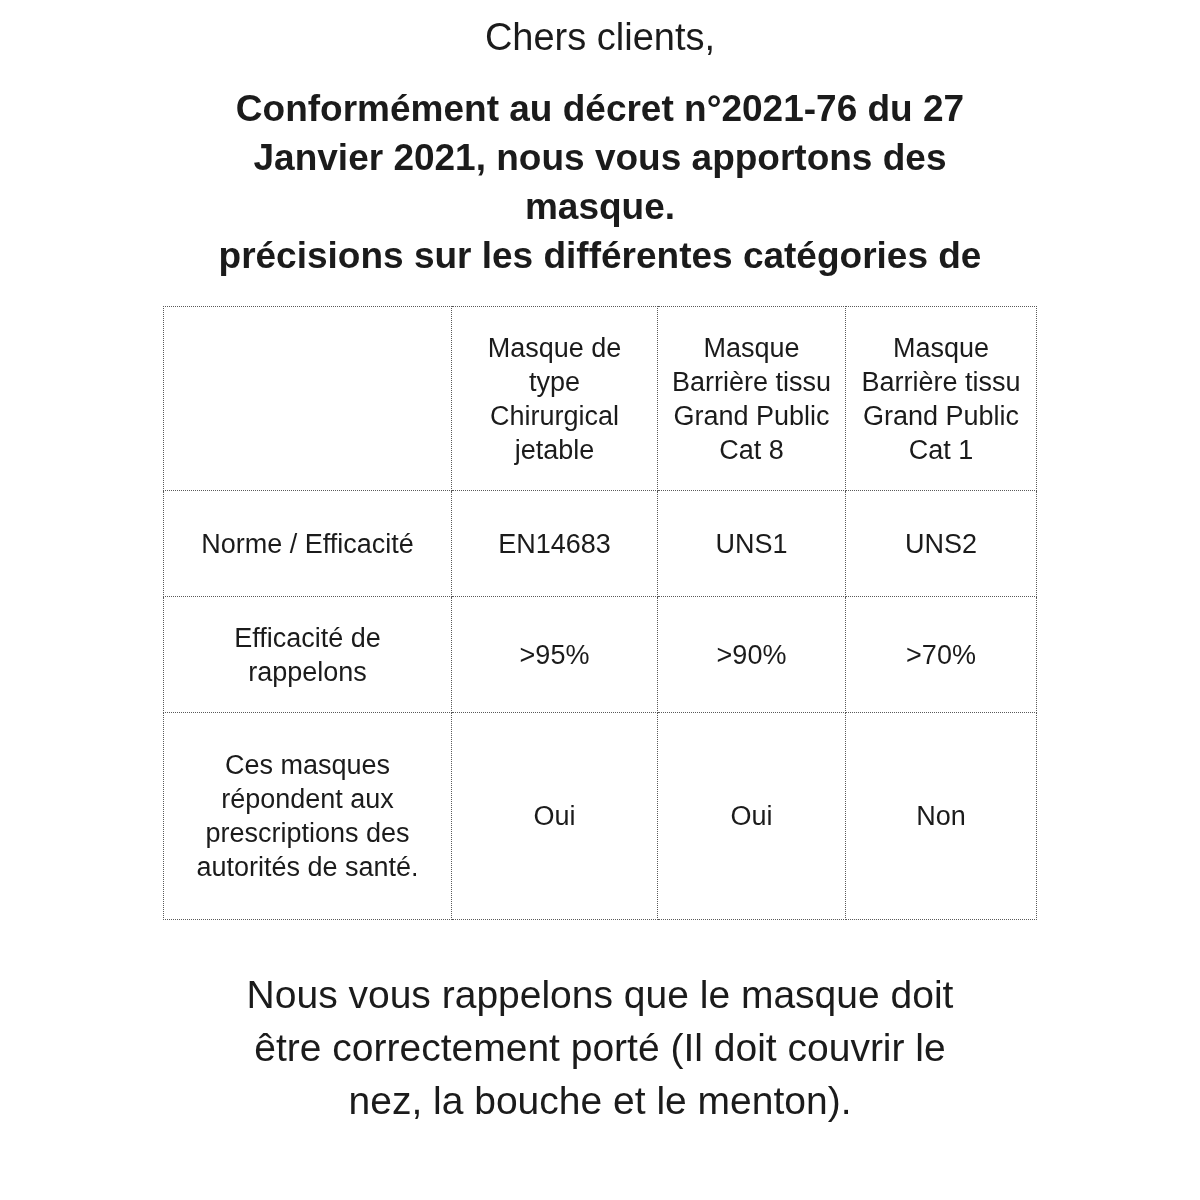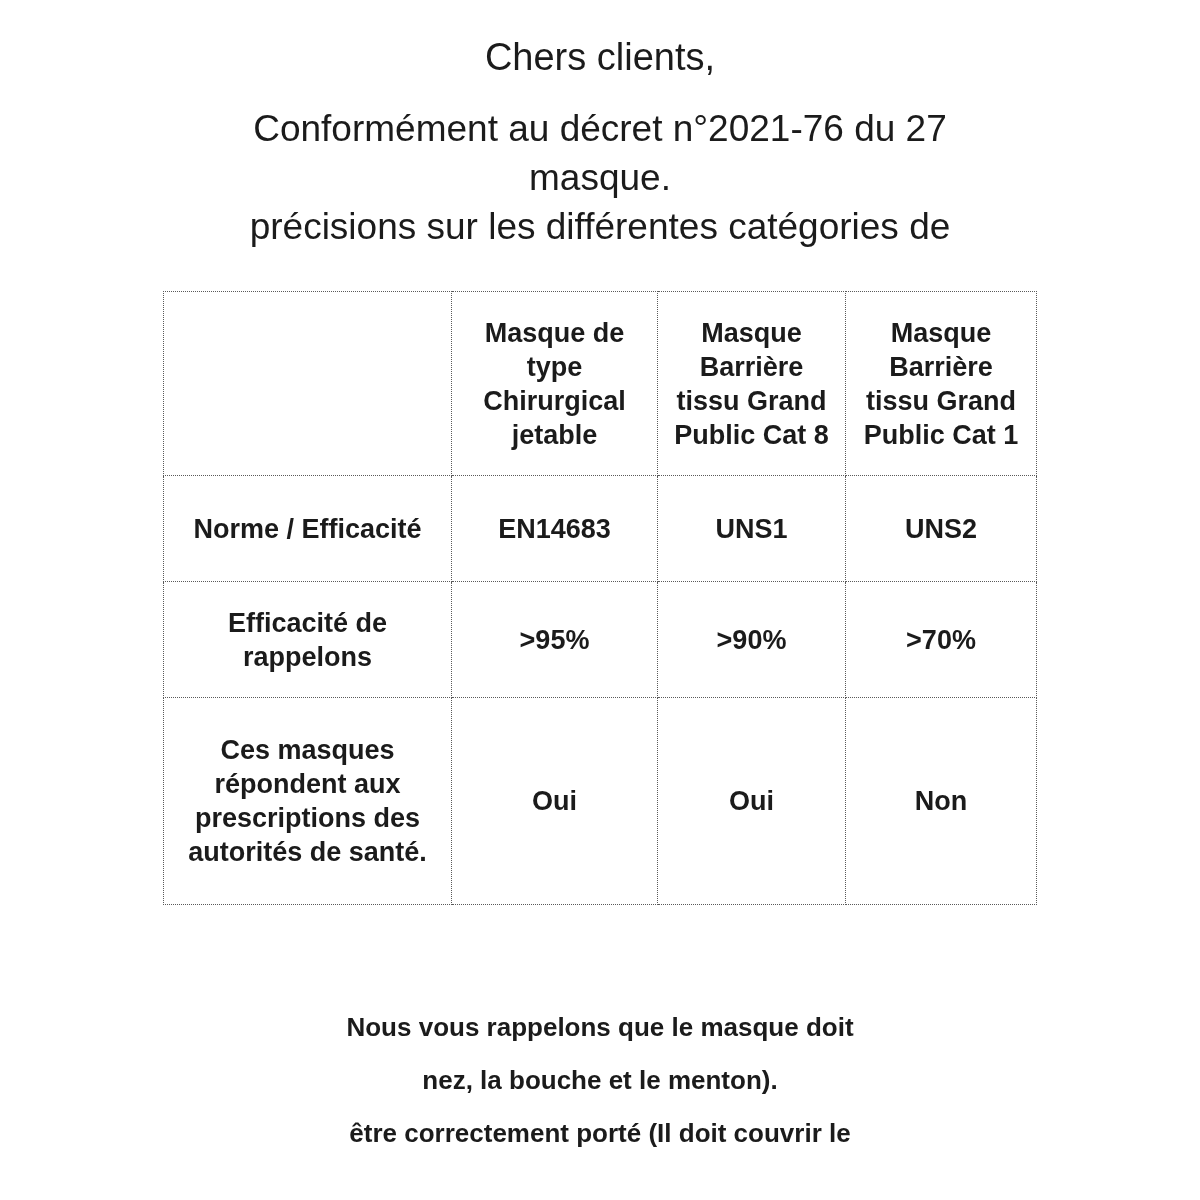--- a/index.html
+++ b/index.html
@@ -11,70 +11,71 @@
   html,body{
     width:1200px;height:1200px;
     background:var(--bg-color);
     font-family:"Liberation Sans", sans-serif;
     color:var(--text-color);
     overflow:hidden;
   }
   .page{
     width:1200px;height:1200px;
     background:var(--bg-color);
-    padding-top:32px;
+    padding-top:12px;
     text-align:center;
   }
   .greeting{
     font-size:38px;
     font-weight:400;
     line-height:50px;
     margin-bottom:22px;
   }
   .intro{
     font-size:37px;
-    font-weight:400;
+    font-weight:700;
     line-height:49px;
-    margin-bottom:40px;
+    margin-bottom:26px;
   }
   .mask-table{
     width:873px;
     margin:0 auto;
     border-collapse:collapse;
     table-layout:fixed;
     font-size:27px;
     line-height:34px;
   }
   .mask-table td, .mask-table th{
     border:1px dotted var(--border-color);
     vertical-align:middle;
     text-align:center;
-    font-weight:700;
+    font-weight:400;
     padding:6px 10px;
   }
   .row-header{height:184px;}
   .row-norme{height:106px;}
   .row-efficacite{height:116px;}
   .row-prescriptions{height:207px;}
   .footer{
-    margin-top:96px;
-    font-size:26px;
-    font-weight:700;
+    margin-top:48px;
+    font-size:39px;
+    font-weight:400;
     line-height:53px;
   }
 </style>
 </head>
 <body>
 
 <div class="page">
 
   <div class="greeting">Chers clients,</div>
 
   <div class="intro">
     <div>Conformément au décret n°2021-76 du 27</div>
+    <div>Janvier 2021, nous vous apportons des</div>
     <div>masque.</div>
     <div>précisions sur les différentes catégories de</div>
   </div>
 
   <table class="mask-table">
     <colgroup>
       <col style="width:288px">
       <col style="width:206px">
       <col style="width:188px">
       <col style="width:191px">
@@ -102,17 +103,17 @@
         <td>Ces masques répondent aux prescriptions des autorités de santé.</td>
         <td>Oui</td>
         <td>Oui</td>
         <td>Non</td>
       </tr>
     </tbody>
   </table>
 
   <div class="footer">
     <div>Nous vous rappelons que le masque doit</div>
+    <div>être correctement porté (Il doit couvrir le</div>
     <div>nez, la bouche et le menton).</div>
-    <div>être correctement porté (Il doit couvrir le</div>
   </div>
 
 </div>
 
 </body></html>

